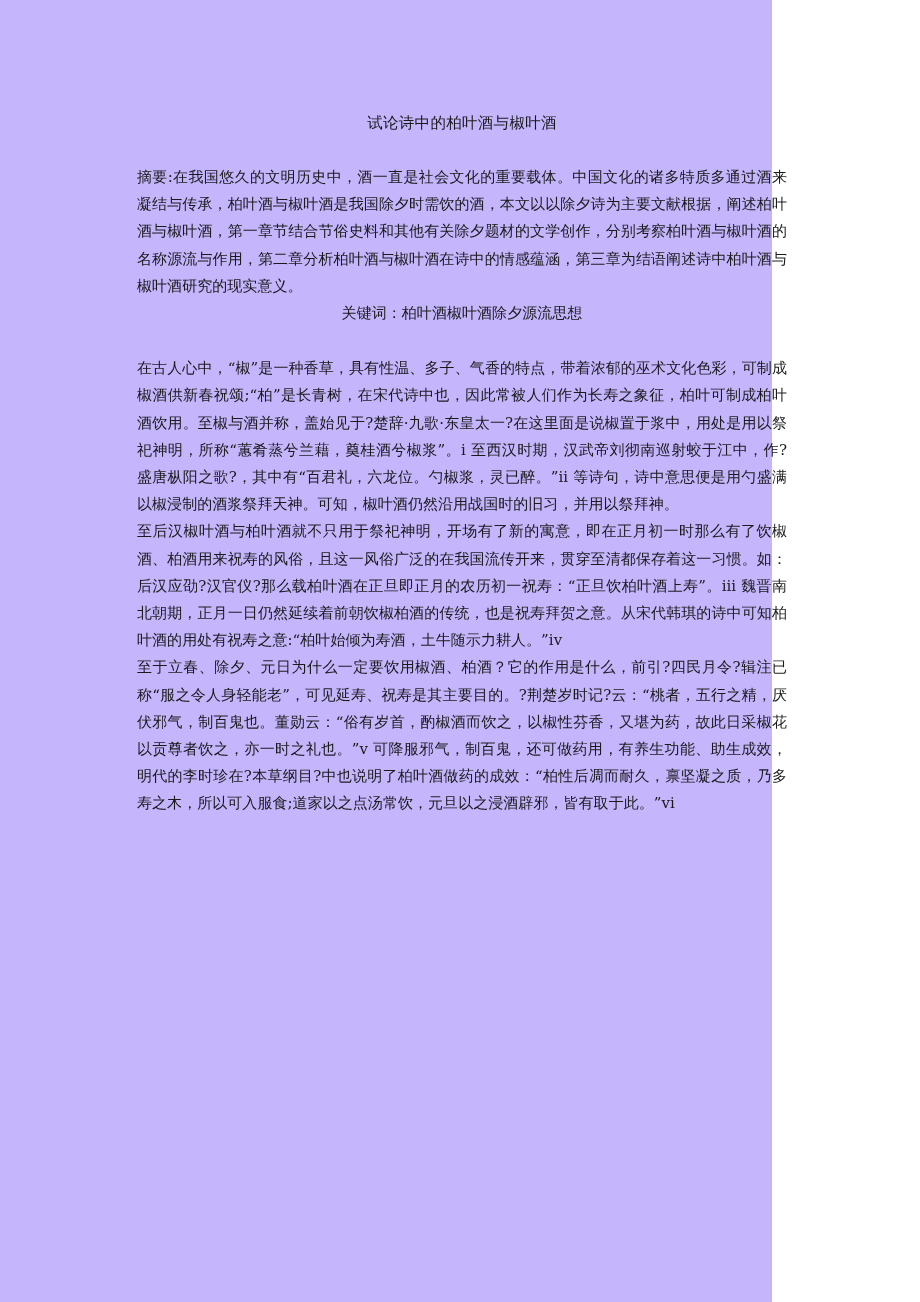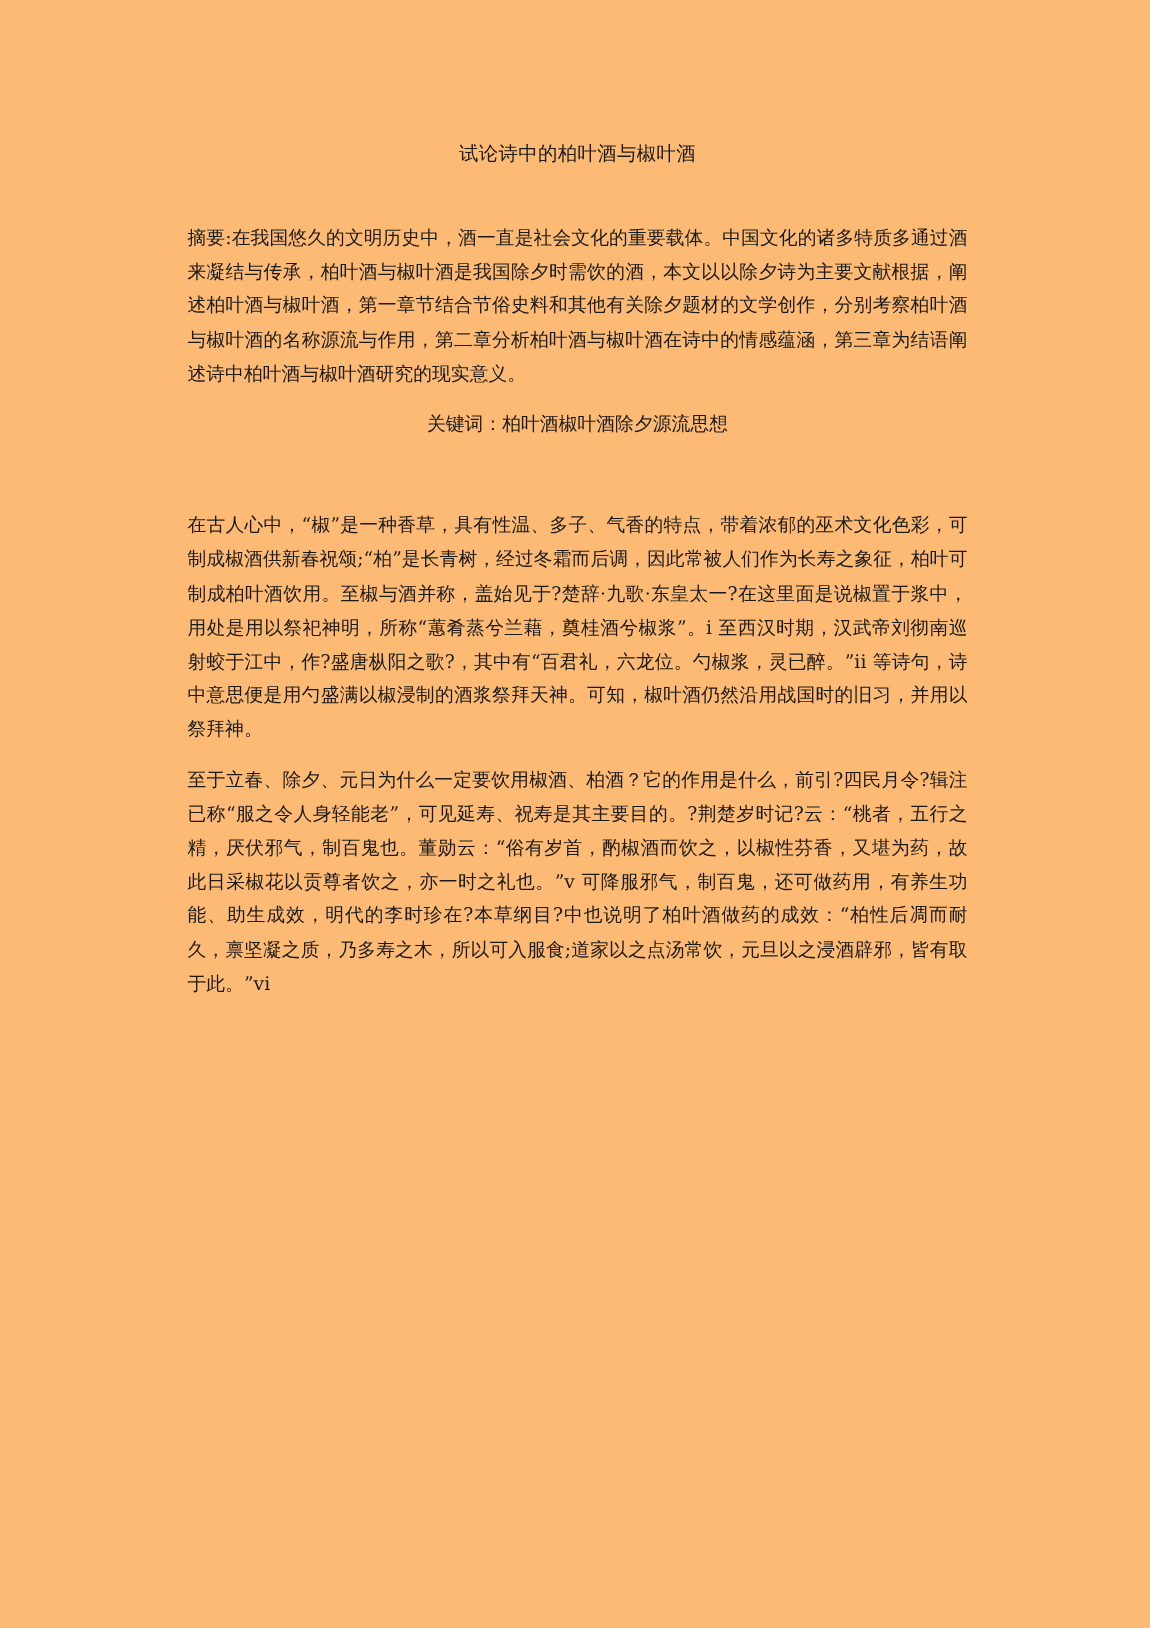--- a/index.html
+++ b/index.html
@@ -11,25 +11,25 @@
   body {
     width: 920px;
     height: 1302px;
     overflow: hidden;
     font-family: "DejaVu Serif", "Liberation Serif", serif;
     color: #1a1a1a;
     -webkit-font-smoothing: antialiased;
   }
   .page {
     position: relative;
-    width: 920px;
+    width: 772px;
     height: 1302px;
     box-sizing: border-box;
     padding: 0;
-    background: #fdba74;
+    background: #c4b5fd;
   }
   .content {
     position: absolute;
     left: 137px;
     top: 0;
     width: 650px;
   }
   .doc-title {
     text-align: center;
     font-size: 15.5px;
@@ -42,21 +42,21 @@
   .spacer-title {
     height: 110px;
   }
   .gap-md {
     height: 27px;
   }
   .gap-lg {
     height: 28px;
   }
   p.para {
-    margin: 13px;
+    margin: 0;
     padding: 0;
     font-size: 15px;
     line-height: 27.2px;
     text-align: justify;
     text-justify: inter-ideograph;
     letter-spacing: 0.05px;
     word-break: break-all;
   }
   p.para.keywords {
     text-align: center;
@@ -73,20 +73,21 @@
     <h1 class="doc-title">试论诗中的柏叶酒与椒叶酒</h1>
 
     <div class="gap-md"></div>
 
     <p class="para"><span>摘要:</span><span>在我国悠久的文明历史中，酒一直是社会文化的重要载体。中国文化的诸多特质多通过酒来凝结与传承，柏叶酒与椒叶酒是我国除夕时需饮的酒，本文以以除夕诗为主要文献根据，阐述柏叶酒与椒叶酒，第一章节结合节俗史料和其他有关除夕题材的文学创作，分别考察柏叶酒与椒叶酒的名称源流与作用，第二章分析柏叶酒与椒叶酒在诗中的情感蕴涵，第三章为结语阐述诗中柏叶酒与椒叶酒研究的现实意义。</span></p>
 
     <p class="para keywords"><span>关键词：</span><span>柏叶酒椒叶酒除夕源流思想</span></p>
 
     <div class="gap-lg"></div>
 
-    <p class="para">在古人心中，“椒”是一种香草，具有性温、多子、气香的特点，带着浓郁的巫术文化色彩，可制成椒酒供新春祝颂;“柏”是长青树，经过冬霜而后调，因此常被人们作为长寿之象征，柏叶可制成柏叶酒饮用。至椒与酒并称，盖始见于?楚辞·九歌·东皇太一?在这里面是说椒置于浆中，用处是用以祭祀神明，所称“蕙肴蒸兮兰藉，奠桂酒兮椒浆”。i 至西汉时期，汉武帝刘彻南巡射蛟于江中，作?盛唐枞阳之歌?，其中有“百君礼，六龙位。勺椒浆，灵已醉。”ii 等诗句，诗中意思便是用勺盛满以椒浸制的酒浆祭拜天神。可知，椒叶酒仍然沿用战国时的旧习，并用以祭拜神。</p>
+    <p class="para">在古人心中，“椒”是一种香草，具有性温、多子、气香的特点，带着浓郁的巫术文化色彩，可制成椒酒供新春祝颂;“柏”是长青树，在宋代诗中也，因此常被人们作为长寿之象征，柏叶可制成柏叶酒饮用。至椒与酒并称，盖始见于?楚辞·九歌·东皇太一?在这里面是说椒置于浆中，用处是用以祭祀神明，所称“蕙肴蒸兮兰藉，奠桂酒兮椒浆”。i 至西汉时期，汉武帝刘彻南巡射蛟于江中，作?盛唐枞阳之歌?，其中有“百君礼，六龙位。勺椒浆，灵已醉。”ii 等诗句，诗中意思便是用勺盛满以椒浸制的酒浆祭拜天神。可知，椒叶酒仍然沿用战国时的旧习，并用以祭拜神。</p>
+    <p class="para">至后汉椒叶酒与柏叶酒就不只用于祭祀神明，开场有了新的寓意，即在正月初一时那么有了饮椒酒、柏酒用来祝寿的风俗，且这一风俗广泛的在我国流传开来，贯穿至清都保存着这一习惯。如：后汉应劭?汉官仪?那么载柏叶酒在正旦即正月的农历初一祝寿：“正旦饮柏叶酒上寿”。iii 魏晋南北朝期，正月一日仍然延续着前朝饮椒柏酒的传统，也是祝寿拜贺之意。从宋代韩琪的诗中可知柏叶酒的用处有祝寿之意:“柏叶始倾为寿酒，土牛随示力耕人。”iv</p>
     <p class="para">至于立春、除夕、元日为什么一定要饮用椒酒、柏酒？它的作用是什么，前引?四民月令?辑注已称“服之令人身轻能老”，可见延寿、祝寿是其主要目的。?荆楚岁时记?云：“桃者，五行之精，厌伏邪气，制百鬼也。董勋云：“俗有岁首，酌椒酒而饮之，以椒性芬香，又堪为药，故此日采椒花以贡尊者饮之，亦一时之礼也。”v 可降服邪气，制百鬼，还可做药用，有养生功能、助生成效，明代的李时珍在?本草纲目?中也说明了柏叶酒做药的成效：“柏性后凋而耐久，禀坚凝之质，乃多寿之木，所以可入服食;道家以之点汤常饮，元旦以之浸酒辟邪，皆有取于此。”vi</p>
 
     <div class="gap-md"></div>
 
 
   </div>
 </div>
 
 </body></html>

